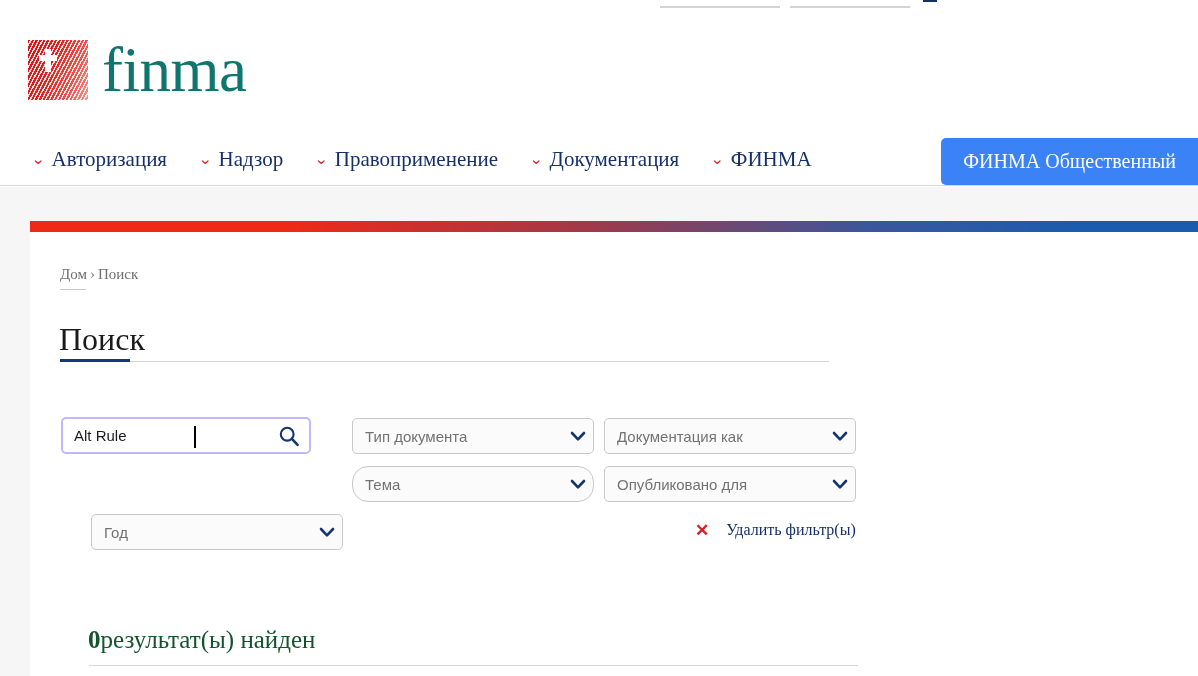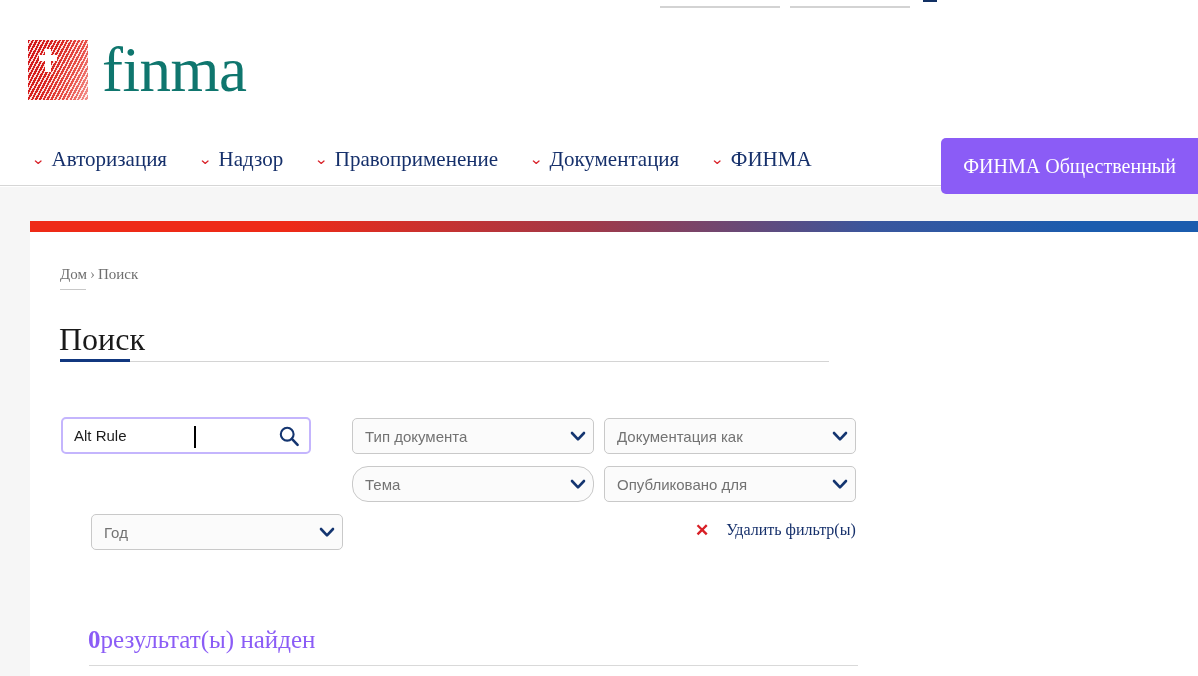--- a/index.html
+++ b/index.html
@@ -104,24 +104,24 @@
   }
   .nav-chevron {
     display: inline-block;
     color: #d81f26;
     font-size: 15px;
     line-height: 1;
     transform: scaleX(1.15);
   }
   .public-btn {
     position: absolute; right: 0; top: 6px;
-    height: 56px;
+    height: 47px;
     padding: 0 22px;
     display: flex; align-items: center; justify-content: center;
-    background: #8b5cf6;
+    background: #3b82f6;
     color: #ffffff;
     font-family: "Liberation Serif", serif;
     font-size: 20px;
     border-radius: 5px 0 0 5px;
     cursor: pointer;
     white-space: nowrap;
   }
 
   
   .grey-band {
@@ -251,21 +251,21 @@
     font-size: 16px;
     color: #16306b;
     white-space: nowrap;
   }
 
   
   .results-count {
     position: absolute; left: 58px; top: 405px;
     font-family: "Liberation Serif", serif;
     font-size: 25px;
-    color: #8b5cf6;
+    color: #14532d;
     white-space: nowrap;
   }
   .results-count b { font-weight: bold; }
   .results-rule {
     position: absolute; left: 59px; top: 444px;
     width: 769px; height: 1px; background: #d9d9d9;
   }
 </style>
 </head>
 <body>

